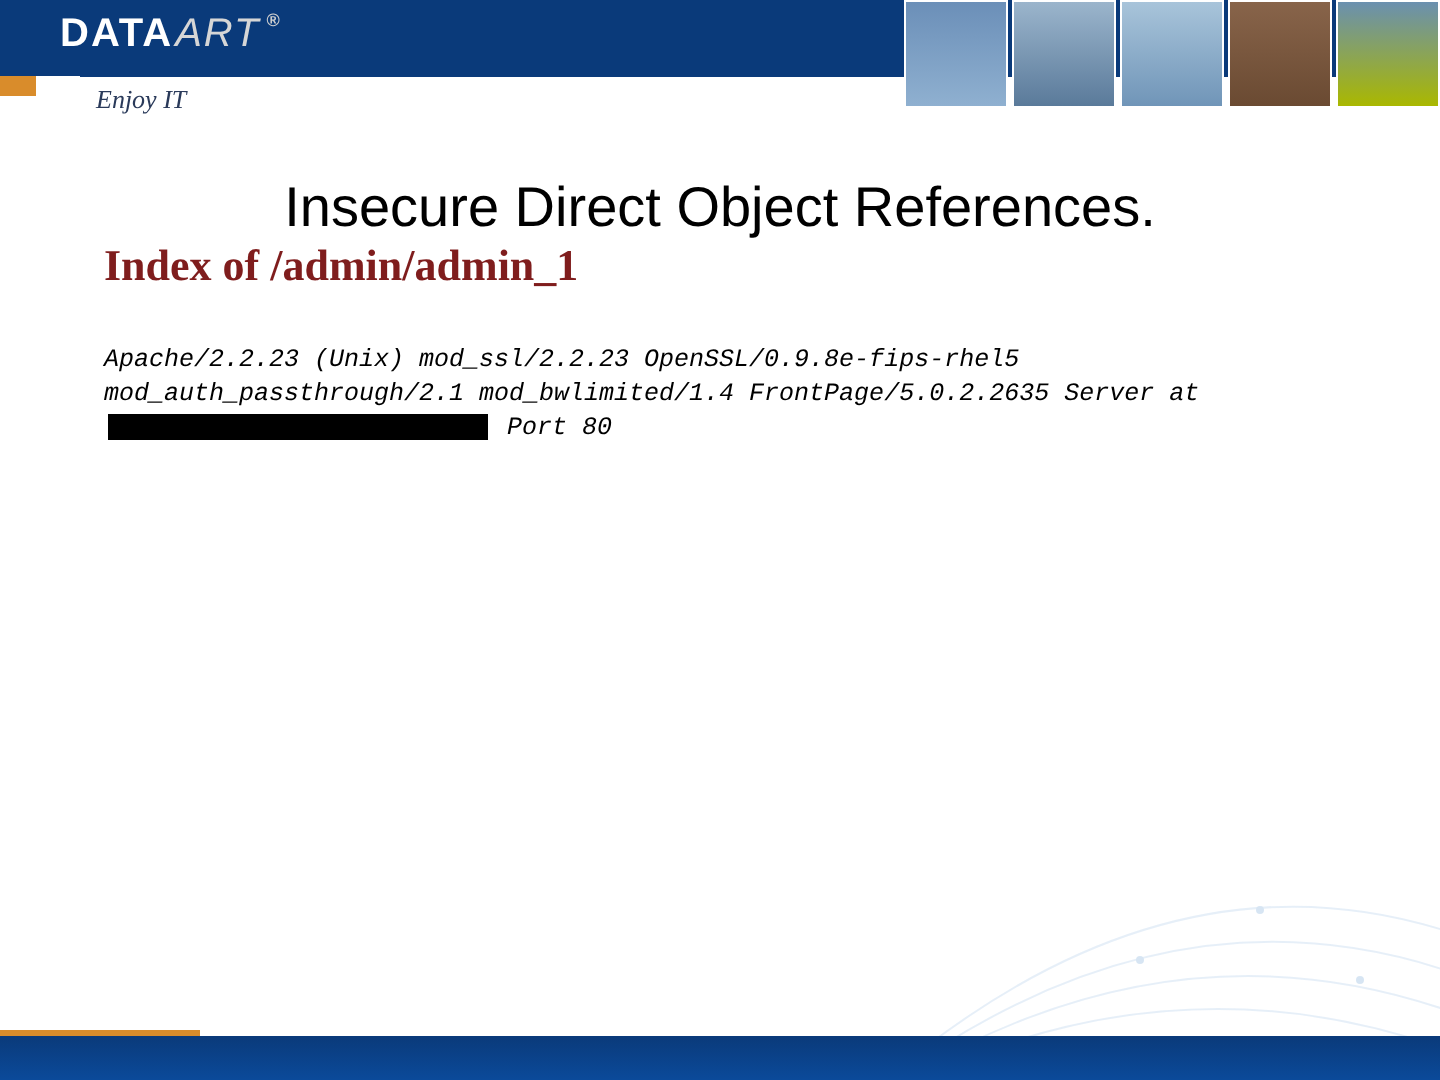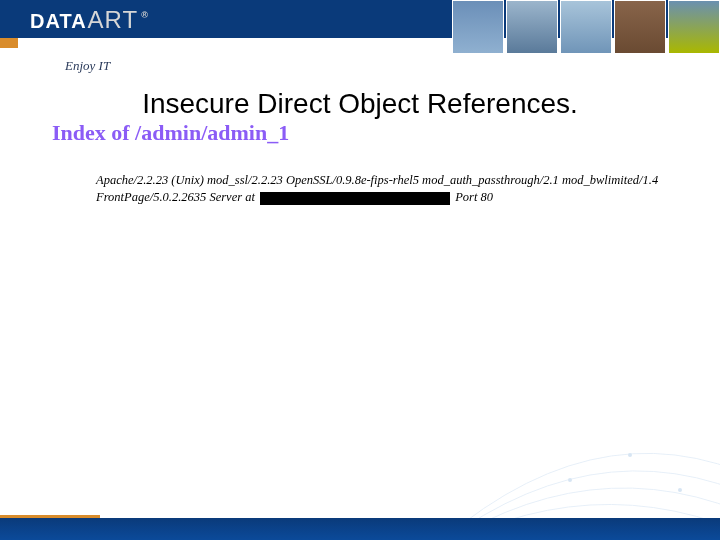--- a/index.html
+++ b/index.html
@@ -38,31 +38,31 @@
       position: absolute;
       top: 6px;
       left: 30px;
       display: flex;
       align-items: baseline;
       color: #fff;
       font-weight: bold;
       letter-spacing: 1px;
     }
     .logo-data { font-size: 20px; font-weight: 900; }
-    .logo-art { font-size: 24px; font-weight: 300; color: #d6d6d6; margin-left: 1px; }
+    .logo-art { font-size: 20px; font-weight: 300; color: #d6d6d6; margin-left: 1px; font-style: italic; }
     .logo-r { font-size: 9px; color: #cfcfcf; margin-left: 3px; position: relative; top: -10px; }
     .tagline {
       position: absolute;
       top: 38px;
-      left: 65px;
+      left: 48px;
       font-style: italic;
       font-family: Georgia, serif;
       font-size: 13px;
       color: #2a3a5a;
-      padding-top: 20px;
+      padding-top: 4px;
     }
     .header-tiles {
       position: absolute;
       top: 0;
       right: 0;
       height: 54px;
       display: flex;
       gap: 2px;
     }
     .tile {
@@ -85,42 +85,41 @@
       margin-top: 24px;
     }
 
     .content {
       padding: 0 52px;
     }
     .index-title {
       font-family: "Times New Roman", Times, serif;
       font-size: 22px;
       font-weight: bold;
-      color: #8b5cf6;
+      color: #7f1d1d;
       margin-bottom: 18px;
     }
     .listing {
       list-style: disc;
       padding-left: 42px;
       font-family: "Times New Roman", Times, serif;
       font-size: 12px;
       line-height: 1.55;
     }
     .listing li a {
       color: #0000cc;
       text-decoration: underline;
     }
     .server-info {
-      font-family: Liberation Serif, serif;
+      font-family: Liberation Mono, monospace;
       font-style: italic;
       font-size: 12.5px;
       margin-top: 26px;
       color: #000;
       line-height: 1.35;
-      margin-left: 44px;
     }
     .redacted {
       display: inline-block;
       background: #000;
       width: 190px;
       height: 13px;
       vertical-align: middle;
       margin: 0 2px;
     }
     .footer {

